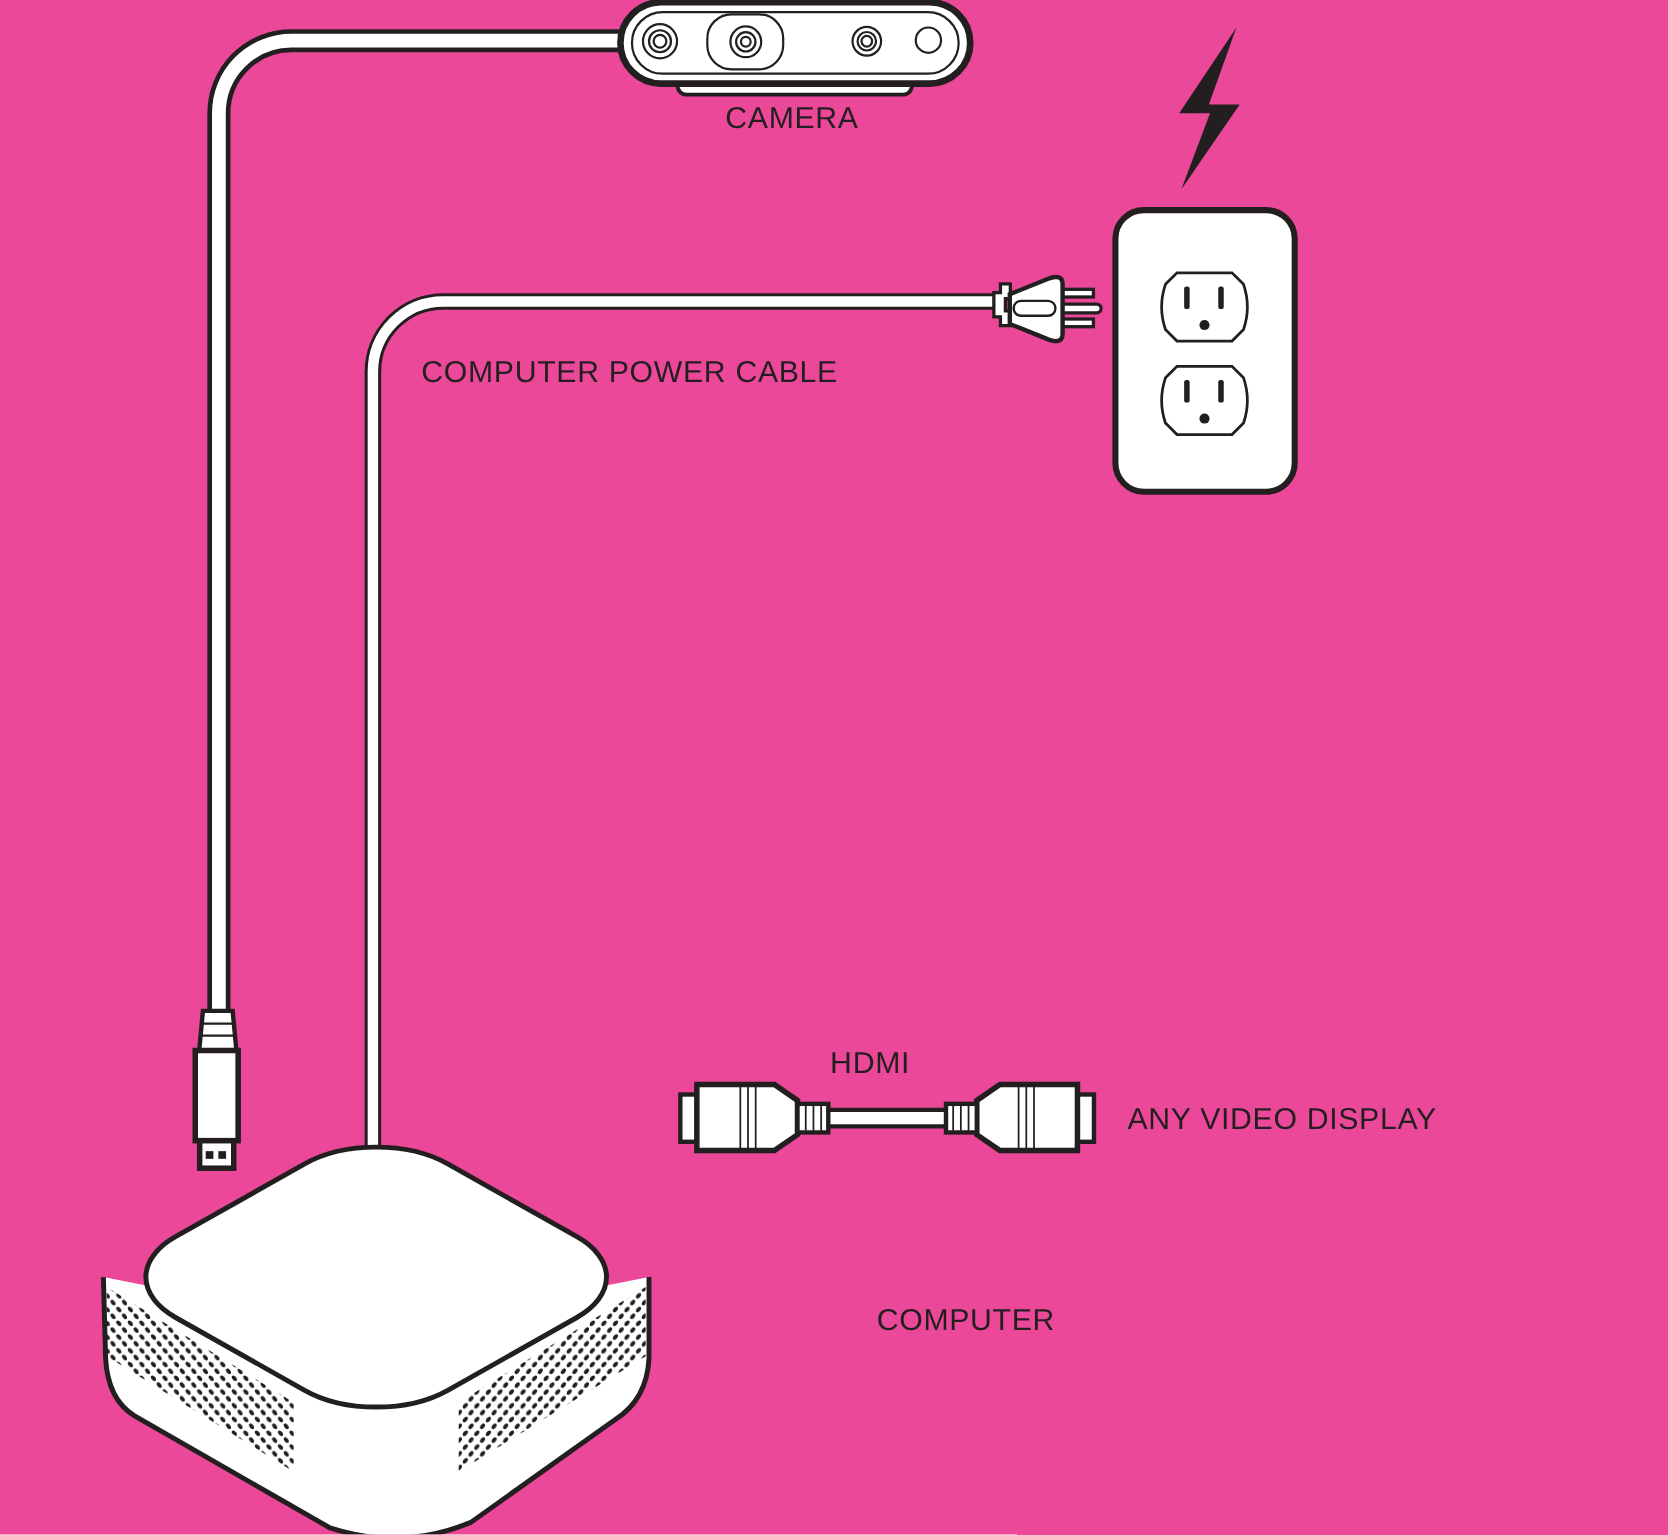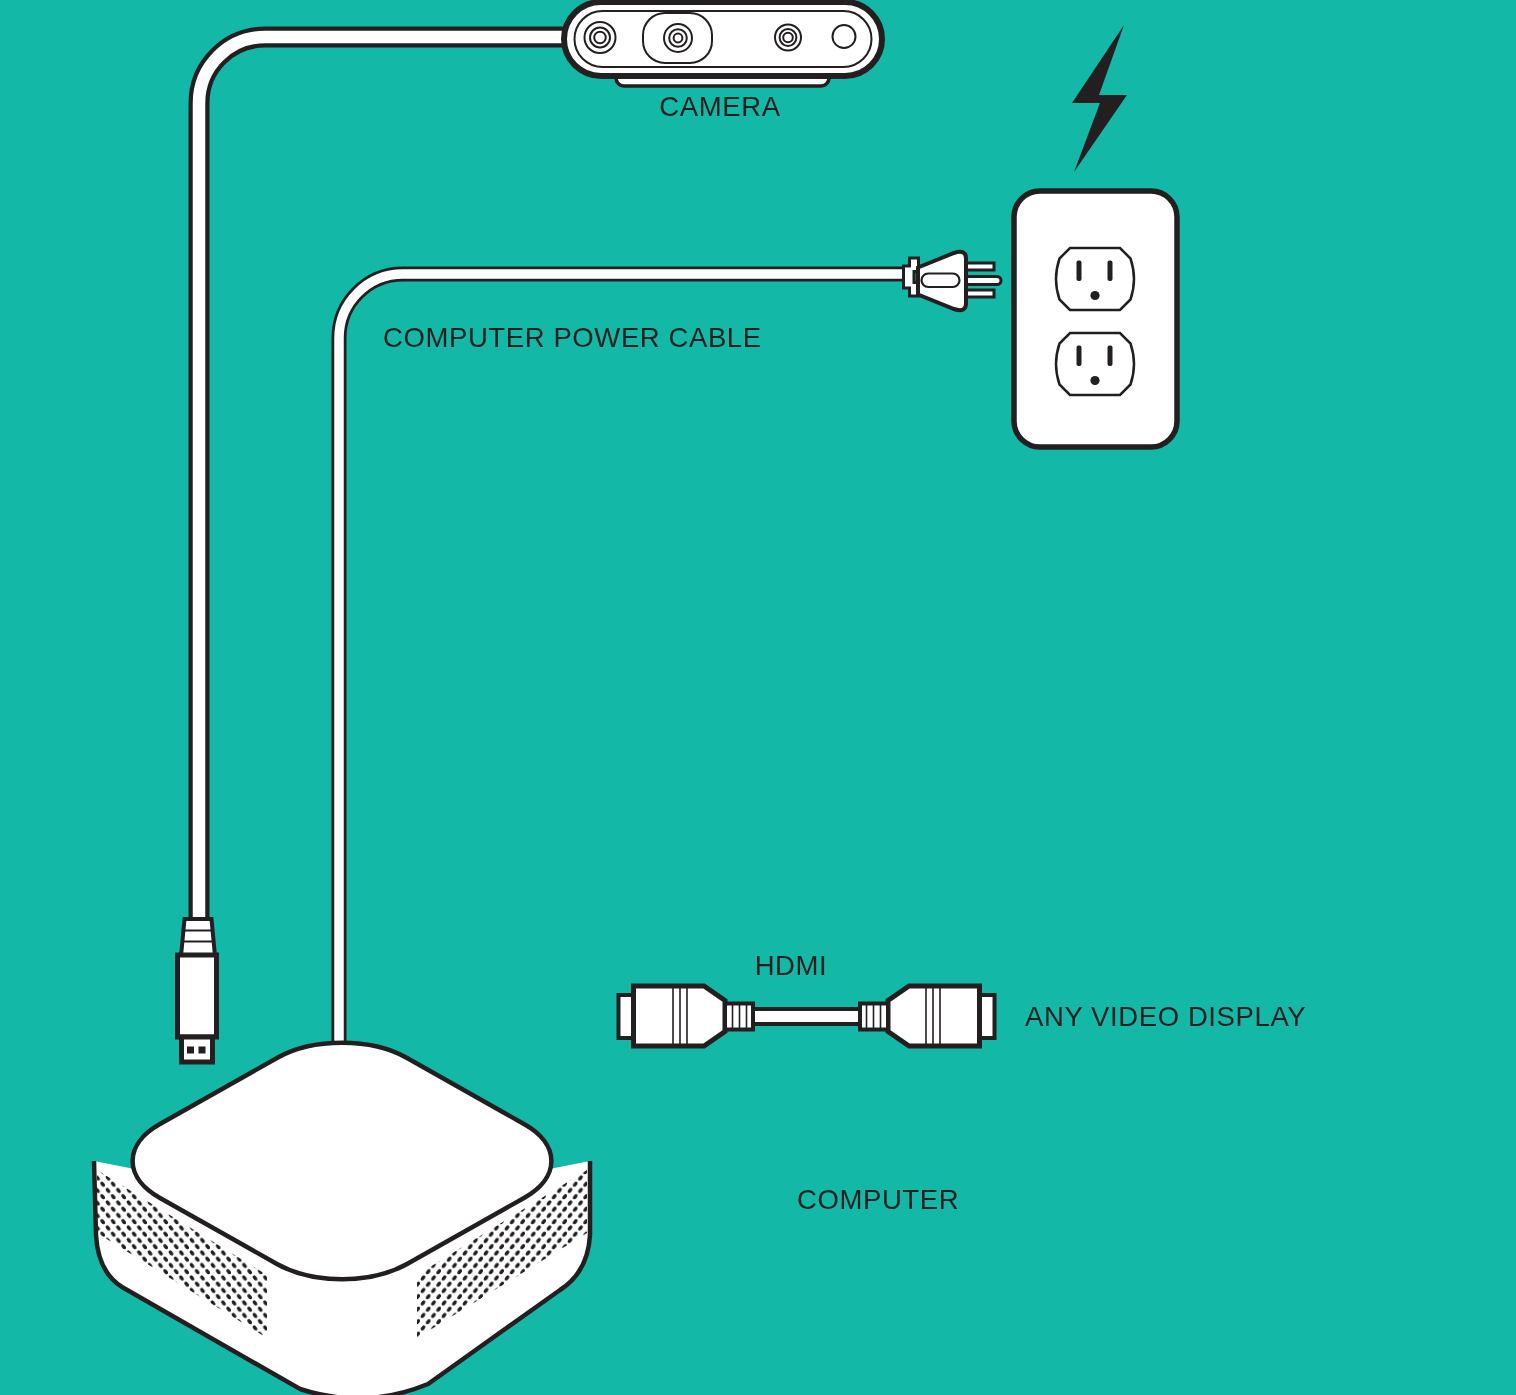--- a/index.html
+++ b/index.html
@@ -1,20 +1,20 @@
 <!DOCTYPE html>
 <html><head>
 <meta charset="utf-8">
 <style>
   html, body { margin: 0; padding: 0; background: #ffffff; }
   .stage {
     position: relative;
     width: 1516px;
     height: 1395px;
-    background: #14b8a6;
+    background: #ec4899;
     overflow: hidden;
     font-family: "Liberation Sans", sans-serif;
   }
   svg text {
     font-family: "Liberation Sans", sans-serif;
     font-size: 27.5px;
     letter-spacing: 0.6px;
     fill: #231f20;
   }
 </style>

